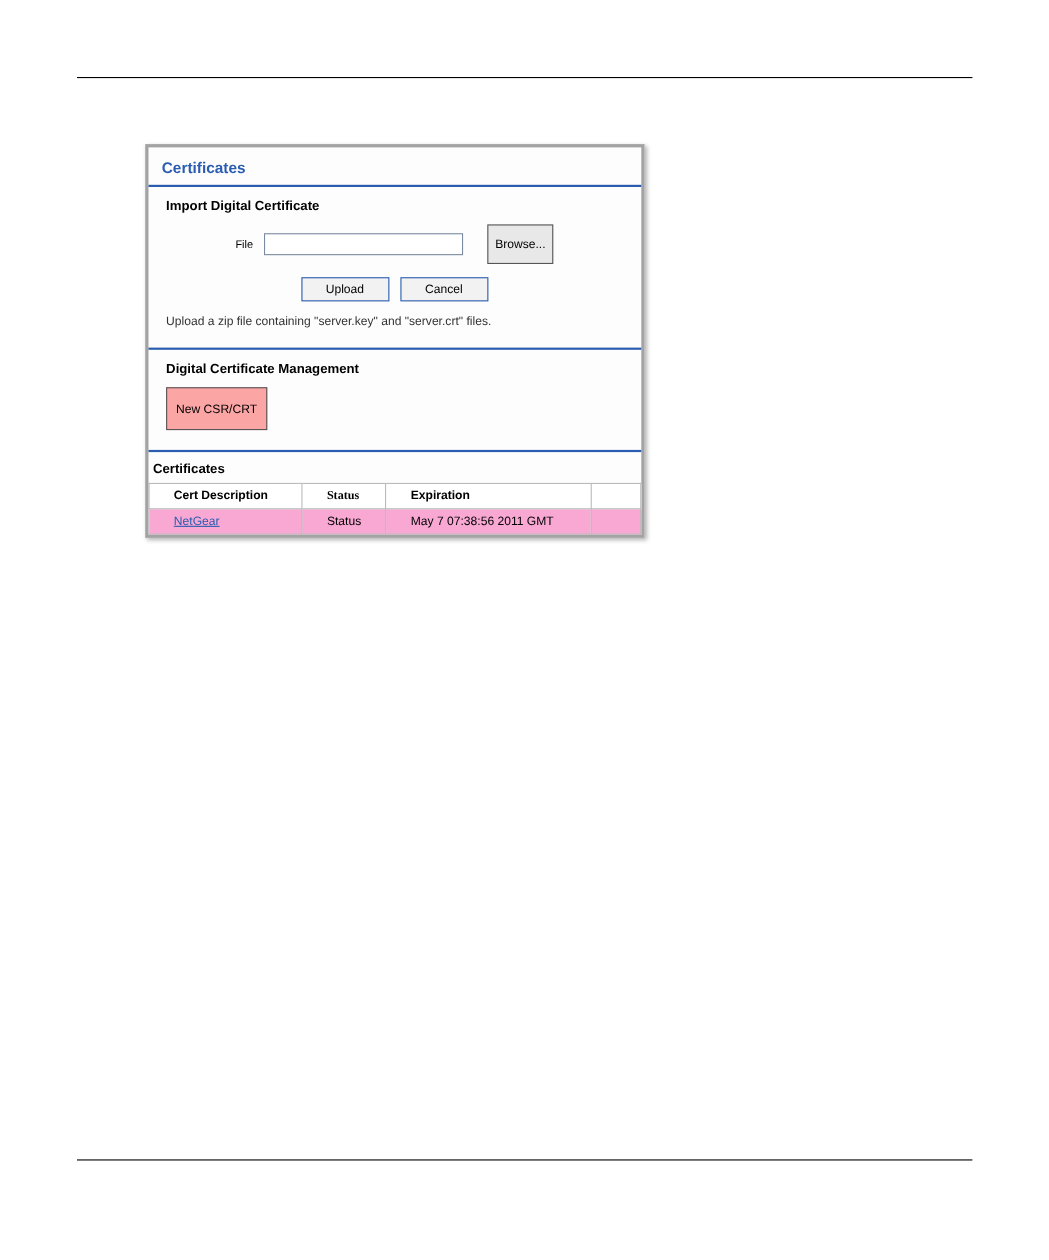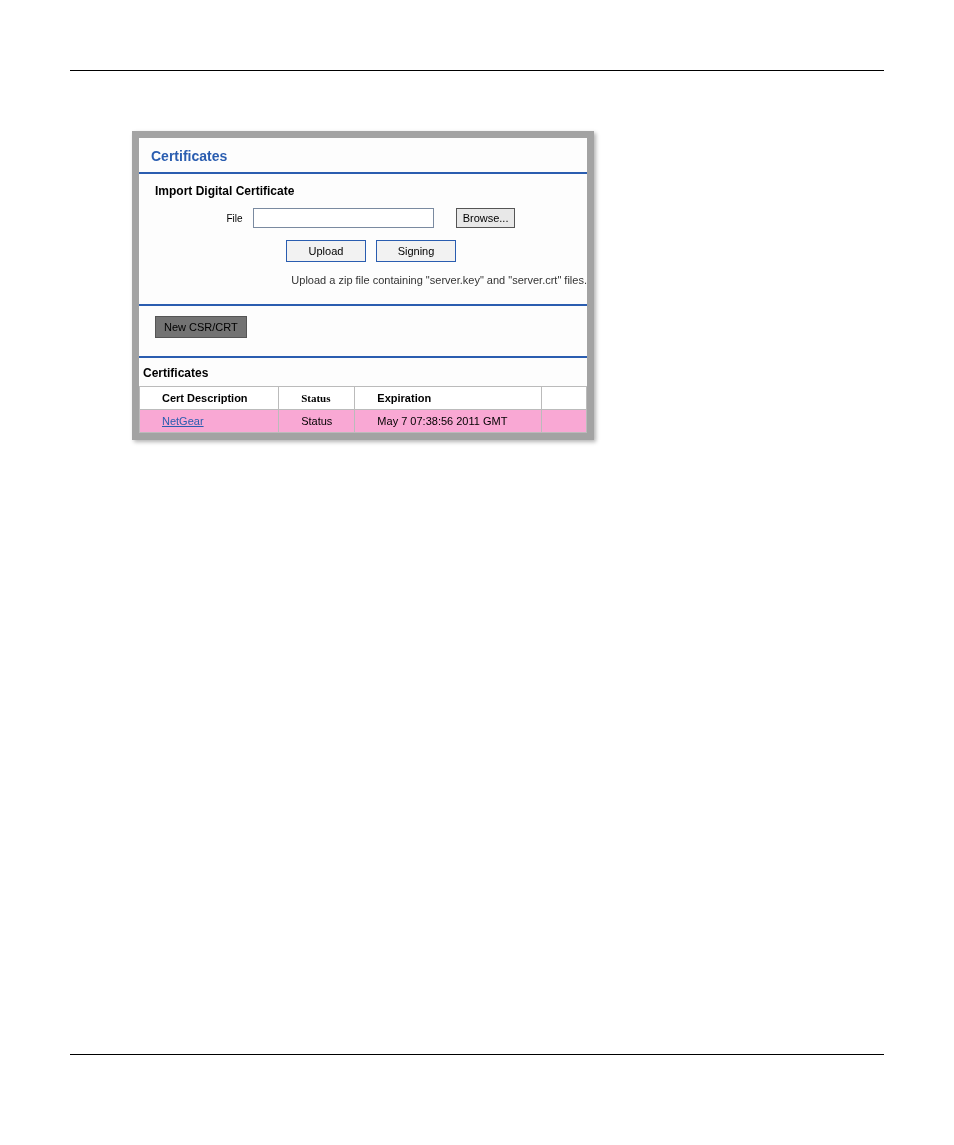--- a/index.html
+++ b/index.html
@@ -18,37 +18,37 @@
     padding: 30px 70px;
   }
   .rule {
     border: none;
     border-top: 1px solid #000;
     margin: 40px 0;
   }
   .panel {
     width: 448px;
     margin: 60px 0 0 62px;
-    border: 7px solid #a3a3a3;
+    border: 3px solid #a3a3a3;
     background: #fdfdfd;
     box-shadow: 2px 2px 4px rgba(0,0,0,0.3);
   }
   .panel-title {
     color: #2a5db0;
     font-weight: bold;
     font-size: 14px;
     padding: 10px 12px 4px 12px;
   }
   .divider-blue {
     height: 2px;
     background: #2a5db0;
     margin: 4px 0 0 0;
   }
   .section {
-    padding: 10px 0 14px 16px;
+    padding: 10px 17px 14px 16px;
   }
   .section-heading {
     font-weight: bold;
     font-size: 12px;
     margin-bottom: 10px;
   }
   .file-row {
     display: flex;
     align-items: center;
     justify-content: center;
@@ -61,21 +61,21 @@
   }
   .file-text {
     width: 175px;
     height: 18px;
     border: 1px solid #7a8aa0;
     background: #fff;
     font-size: 11px;
     padding: 0 2px;
   }
   .browse-btn {
-    height: 20px;
+    height: 36px;
     font-size: 11px;
     padding: 0 6px;
     border: 1px solid #555;
     background: #e8e8e8;
     cursor: pointer;
     margin-left: 16px;
   }
   .btn-row {
     display: flex;
     justify-content: center;
@@ -84,34 +84,34 @@
   }
   .btn {
     width: 80px;
     height: 22px;
     border: 1px solid #2a5db0;
     background: #f2f2f2;
     font-size: 11px;
     cursor: pointer;
   }
   .hint {
-    text-align: right;
+    text-align: left;
     font-size: 11px;
     color: #333;
   }
   .mgmt-row {
     display: flex;
     align-items: flex-start;
     gap: 12px;
   }
   .new-csr-btn {
-    height: 22px;
+    height: 39px;
     padding: 0 8px;
     border: 1px solid #555;
-    background: #737373;
+    background: #fca5a5;
     font-size: 11px;
     cursor: pointer;
     white-space: nowrap;
   }
   .mgmt-desc {
     font-size: 11px;
     line-height: 1.4;
   }
   .certs-heading {
     font-weight: bold;
@@ -165,29 +165,30 @@
       <div class="section-heading">Import Digital Certificate</div>
 
       <div class="file-row">
         <span class="file-label">File</span>
         <input type="text" class="file-text" style="">
         <button class="browse-btn">Browse...</button>
       </div>
 
       <div class="btn-row">
         <button class="btn">Upload</button>
-        <button class="btn">Signing</button>
+        <button class="btn">Cancel</button>
       </div>
 
       <div class="hint">Upload a zip file containing "server.key" and "server.crt" files.</div>
     </div>
 
     <div class="divider-blue"></div>
 
     <div class="section">
+      <div class="section-heading">Digital Certificate Management</div>
       <div class="mgmt-row">
         <button class="new-csr-btn">New CSR/CRT</button>
       </div>
     </div>
 
     <div class="divider-blue"></div>
 
     <div class="certs-heading">Certificates</div>
 
     <table class="cert-table">

